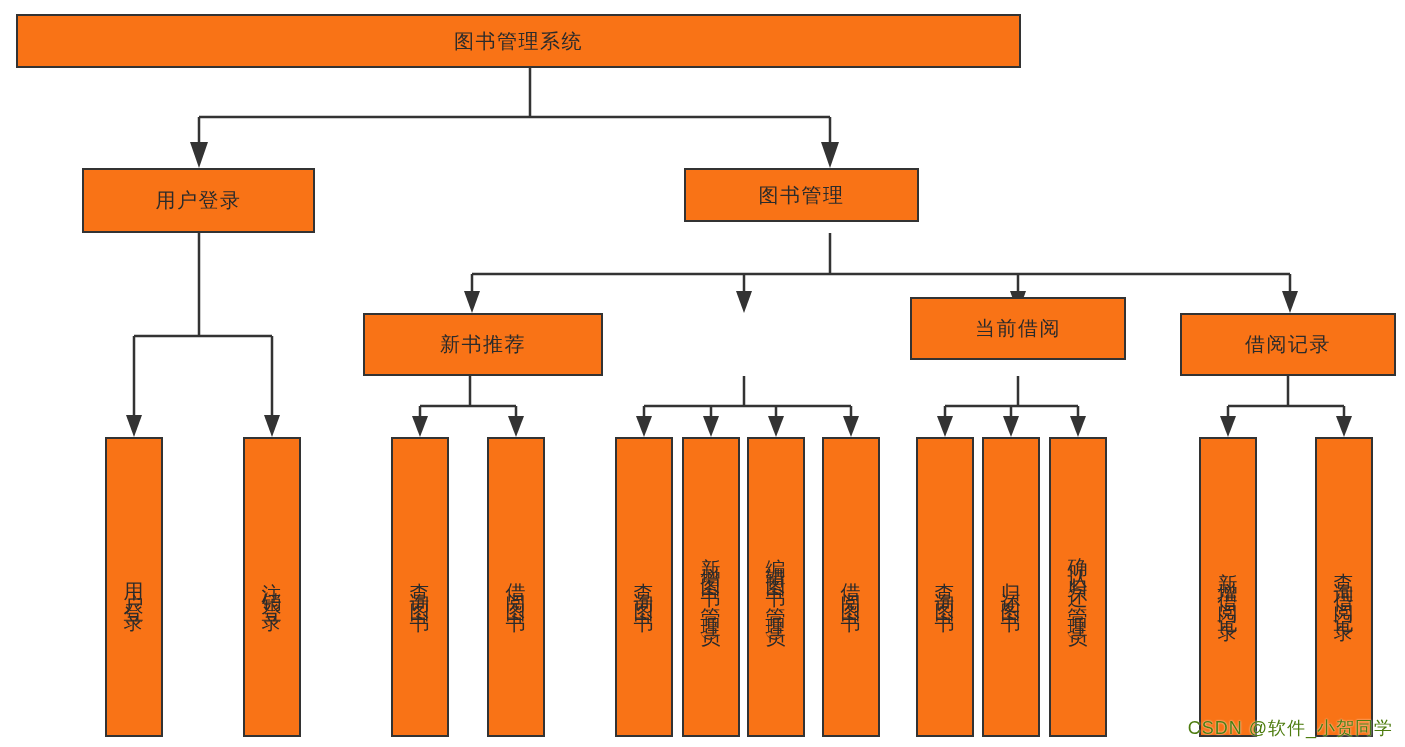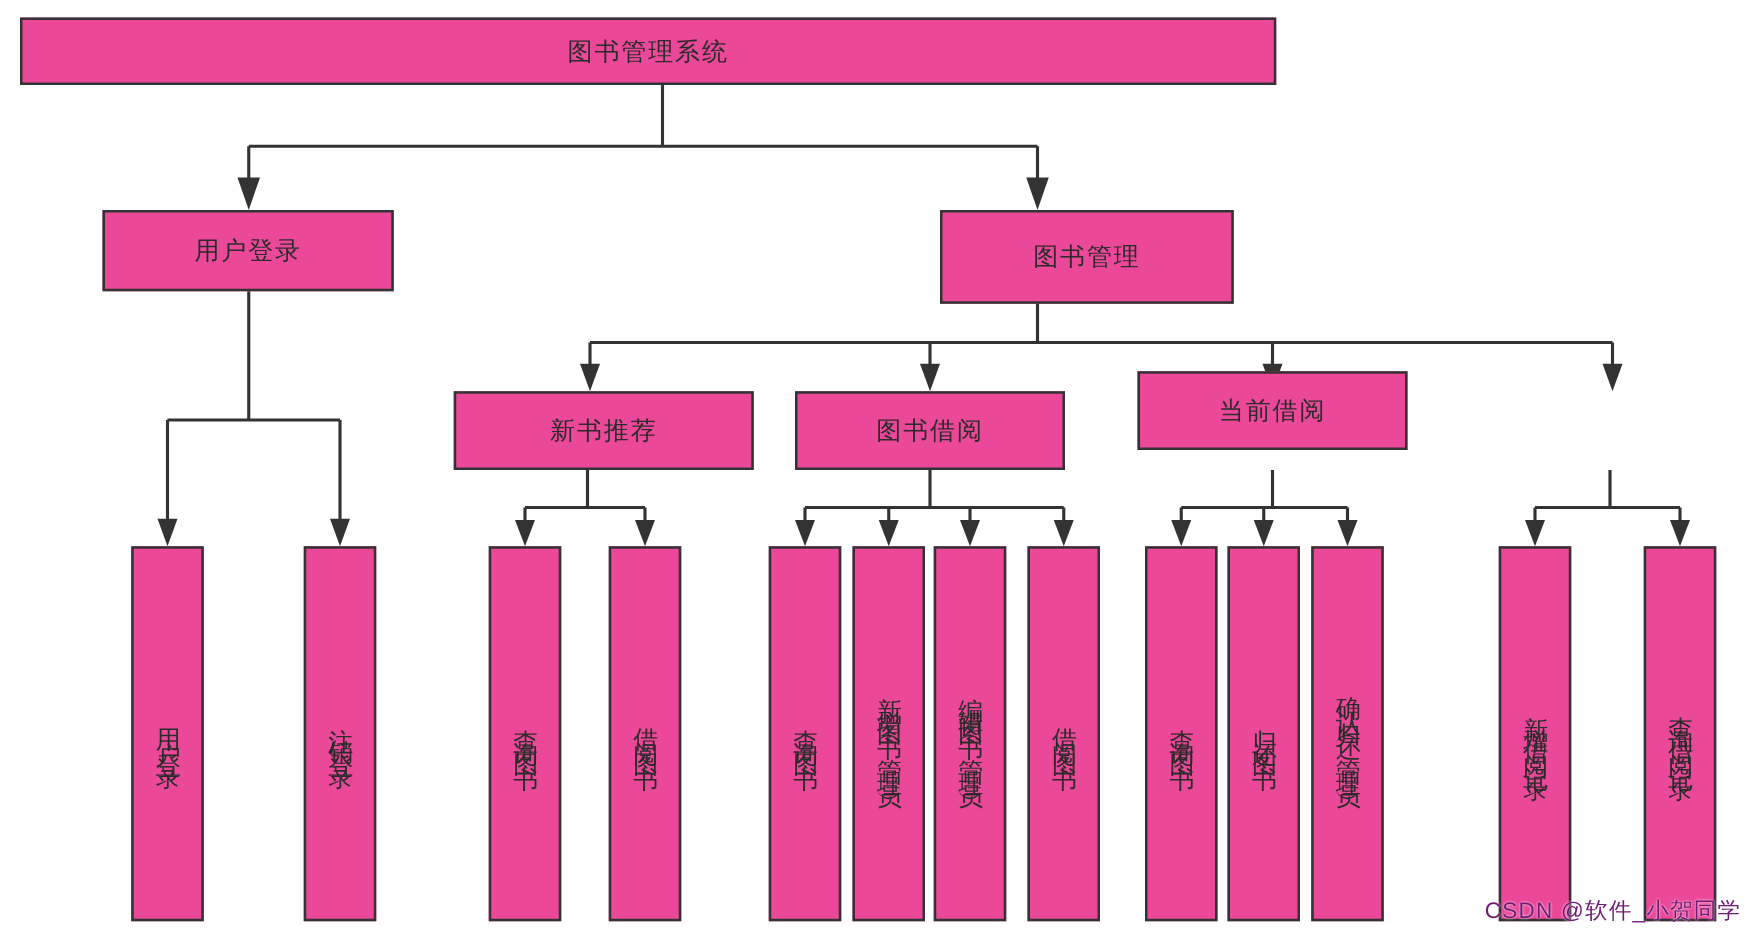--- a/index.html
+++ b/index.html
@@ -3,31 +3,31 @@
 <meta charset="utf-8">
 <style>
   html,body{margin:0;padding:0;background:#ffffff;}
   .stage{
     position:relative;width:1405px;height:747px;background:#ffffff;
     font-family:"Liberation Sans", sans-serif;color:#2b2b2b;overflow:hidden;
   }
   .wires{position:absolute;inset:0;z-index:1;}
   .node{
     position:absolute;z-index:2;box-sizing:border-box;
-    border:2.5px solid #333333;background:#ec4899;
+    border:2.5px solid #333333;background:#f97316;
     display:grid;place-items:center;
     font-size:20px;letter-spacing:1.5px;text-align:left;
   }
   .leaf .label{
     writing-mode:vertical-lr;
     line-height:1;letter-spacing:10px;font-size:20px;
   }
   .watermark{
     position:absolute;z-index:3;right:12px;bottom:7px;
-    font-size:18px;letter-spacing:1px;color:#701a75;
+    font-size:18px;letter-spacing:1px;color:#4d7c0f;
     text-shadow:0 0 2px #ffffff;white-space:nowrap;
   }
 </style>
 </head>
 <body>
 
 <div class="stage">
 
   <svg class="wires" width="1405" height="747" viewBox="0 0 1405 747" xmlns="http://www.w3.org/2000/svg" aria-hidden="true">
     <g stroke="#333333" stroke-width="2.5" fill="none">
@@ -69,32 +69,32 @@
     </g>
   </svg>
 
   <div class="node" style="left:16px;top:14px;width:1005px;height:54px">
     <span class="label">图书管理系统</span>
   </div>
 
   <div class="node" style="left:82px;top:168px;width:233px;height:65px">
     <span class="label">用户登录</span>
   </div>
-  <div class="node" style="left:752px;top:168px;width:235px;height:75px">
+  <div class="node" style="left:684px;top:168px;width:235px;height:54px">
     <span class="label">图书管理</span>
   </div>
 
   <div class="node" style="left:363px;top:313px;width:240px;height:63px">
     <span class="label">新书推荐</span>
   </div>
-  <div class="node" style="left:636px;top:313px;width:216px;height:63px">
-    <span class="label">图书借阅</span>
-  </div>
   <div class="node" style="left:910px;top:297px;width:216px;height:63px">
     <span class="label">当前借阅</span>
+  </div>
+  <div class="node" style="left:1180px;top:313px;width:216px;height:63px">
+    <span class="label">借阅记录</span>
   </div>
 
   <div class="node leaf" style="left:105px;top:437px;width:58px;height:300px">
     <span class="label">用户登录</span>
   </div>
   <div class="node leaf" style="left:243px;top:437px;width:58px;height:300px">
     <span class="label">注销登录</span>
   </div>
 
   <div class="node leaf" style="left:391px;top:437px;width:58px;height:300px">

